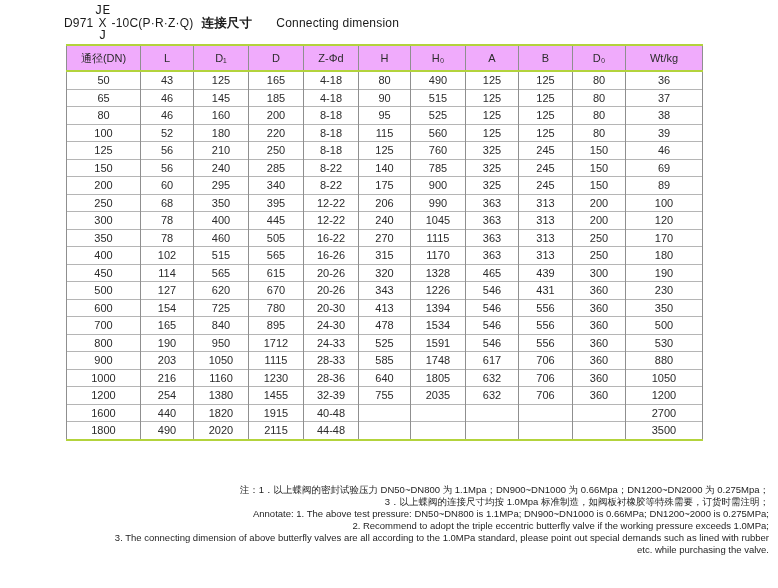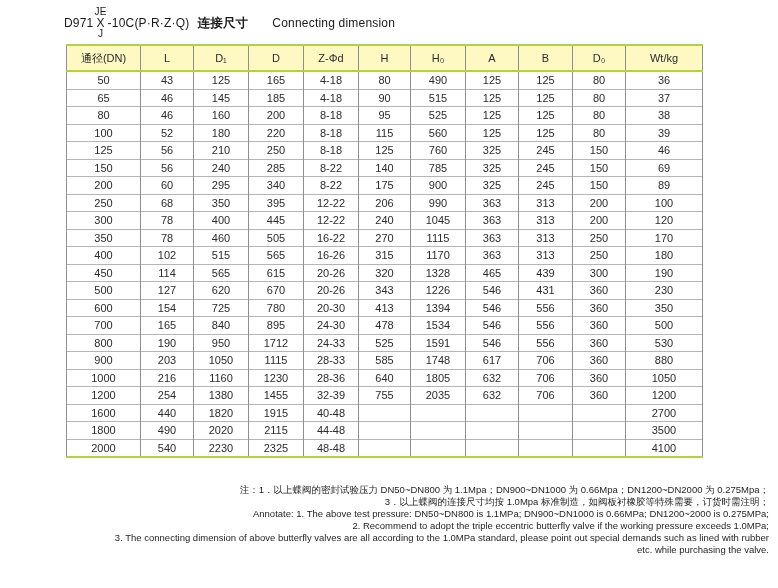--- a/index.html
+++ b/index.html
@@ -14,33 +14,33 @@
   
   .title {
     position:absolute; left:64px; top:6px; height:34px;
     display:flex; align-items:center;
     font-size:12px; color:#1a1a1a; letter-spacing:0.2px;
   }
   .title .stack {
     display:inline-flex; flex-direction:column; align-items:center;
     line-height:1; margin:0 1px;
   }
-  .title .stack .tiny { font-size:10px; }
+  .title .stack .tiny { font-size:13px;font-family:Liberation Mono, monospace; }
   .title .stack .mid  { font-size:12px; }
   .title .cn { margin-left:8px; font-weight:bold; font-size:12.5px; }
   .title .en { margin-left:24px; font-size:12px; }
 
   
   table.dim-table {
     position:absolute; left:66px; top:44px; width:637px;
     border-collapse:collapse; table-layout:fixed;
     font-size:11px; color:#2b2b2b;
   }
   table.dim-table th {
-    background:#fef9c3;
+    background:#f0abfc;
     border-top:2px solid #b3d33c;
     border-bottom:2px solid #b3d33c;
     border-left:1px solid #8f8f8f;
     border-right:1px solid #8f8f8f;
     height:24px; font-weight:normal; font-size:11px;
     padding:0; text-align:center; vertical-align:middle;
     white-space:nowrap;
   }
   table.dim-table td {
     border-left:1px solid #8f8f8f;
@@ -375,33 +375,20 @@
           <td>2020</td>
           <td>2115</td>
           <td>44-48</td>
           <td></td>
           <td></td>
           <td></td>
           <td></td>
           <td></td>
           <td>3500</td>
         </tr>
-        <tr>
-          <td>2000</td>
-          <td>540</td>
-          <td>2230</td>
-          <td>2325</td>
-          <td>48-48</td>
-          <td></td>
-          <td></td>
-          <td></td>
-          <td></td>
-          <td></td>
-          <td>4100</td>
-        </tr>
       </tbody>
   </table>
 
   <div class="notes">
     <div class="line n-cn1">注：1．以上蝶阀的密封试验压力 DN50~DN800 为 1.1Mpa；DN900~DN1000 为 0.66Mpa；DN1200~DN2000 为 0.275Mpa；</div>
     <div class="line n-cn3">3．以上蝶阀的连接尺寸均按 1.0Mpa 标准制造，如阀板衬橡胶等特殊需要，订货时需注明；</div>
     <div class="line n-en1">Annotate: 1. The above test pressure: DN50~DN800 is 1.1MPa; DN900~DN1000 is 0.66MPa; DN1200~2000 is 0.275MPa;</div>
     <div class="line n-en2">2. Recommend to adopt the triple eccentric butterfly valve if the working pressure exceeds 1.0MPa;</div>
     <div class="line n-en3">3. The connecting dimension of above butterfly valves are all according to the 1.0MPa standard, please point out special demands such as lined with rubber</div>
     <div class="line n-en3b">etc. while purchasing the valve.</div>

